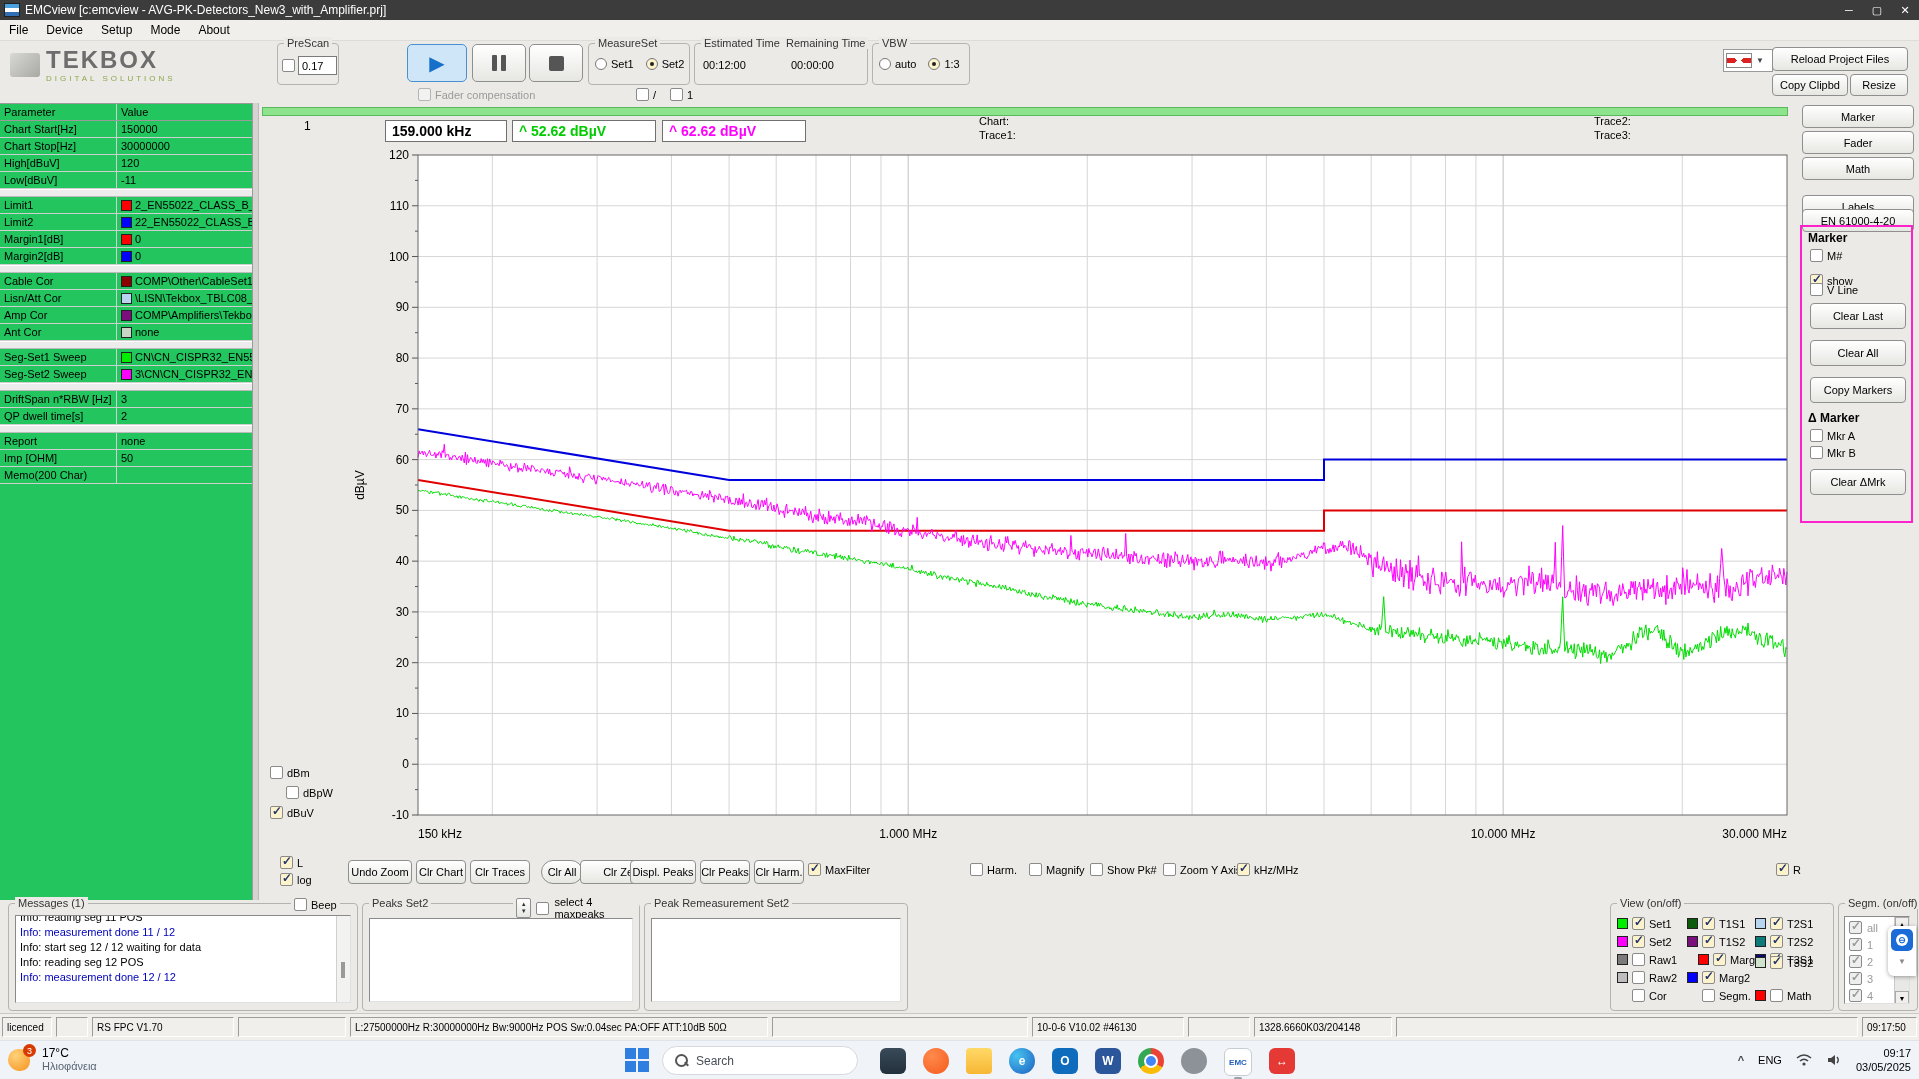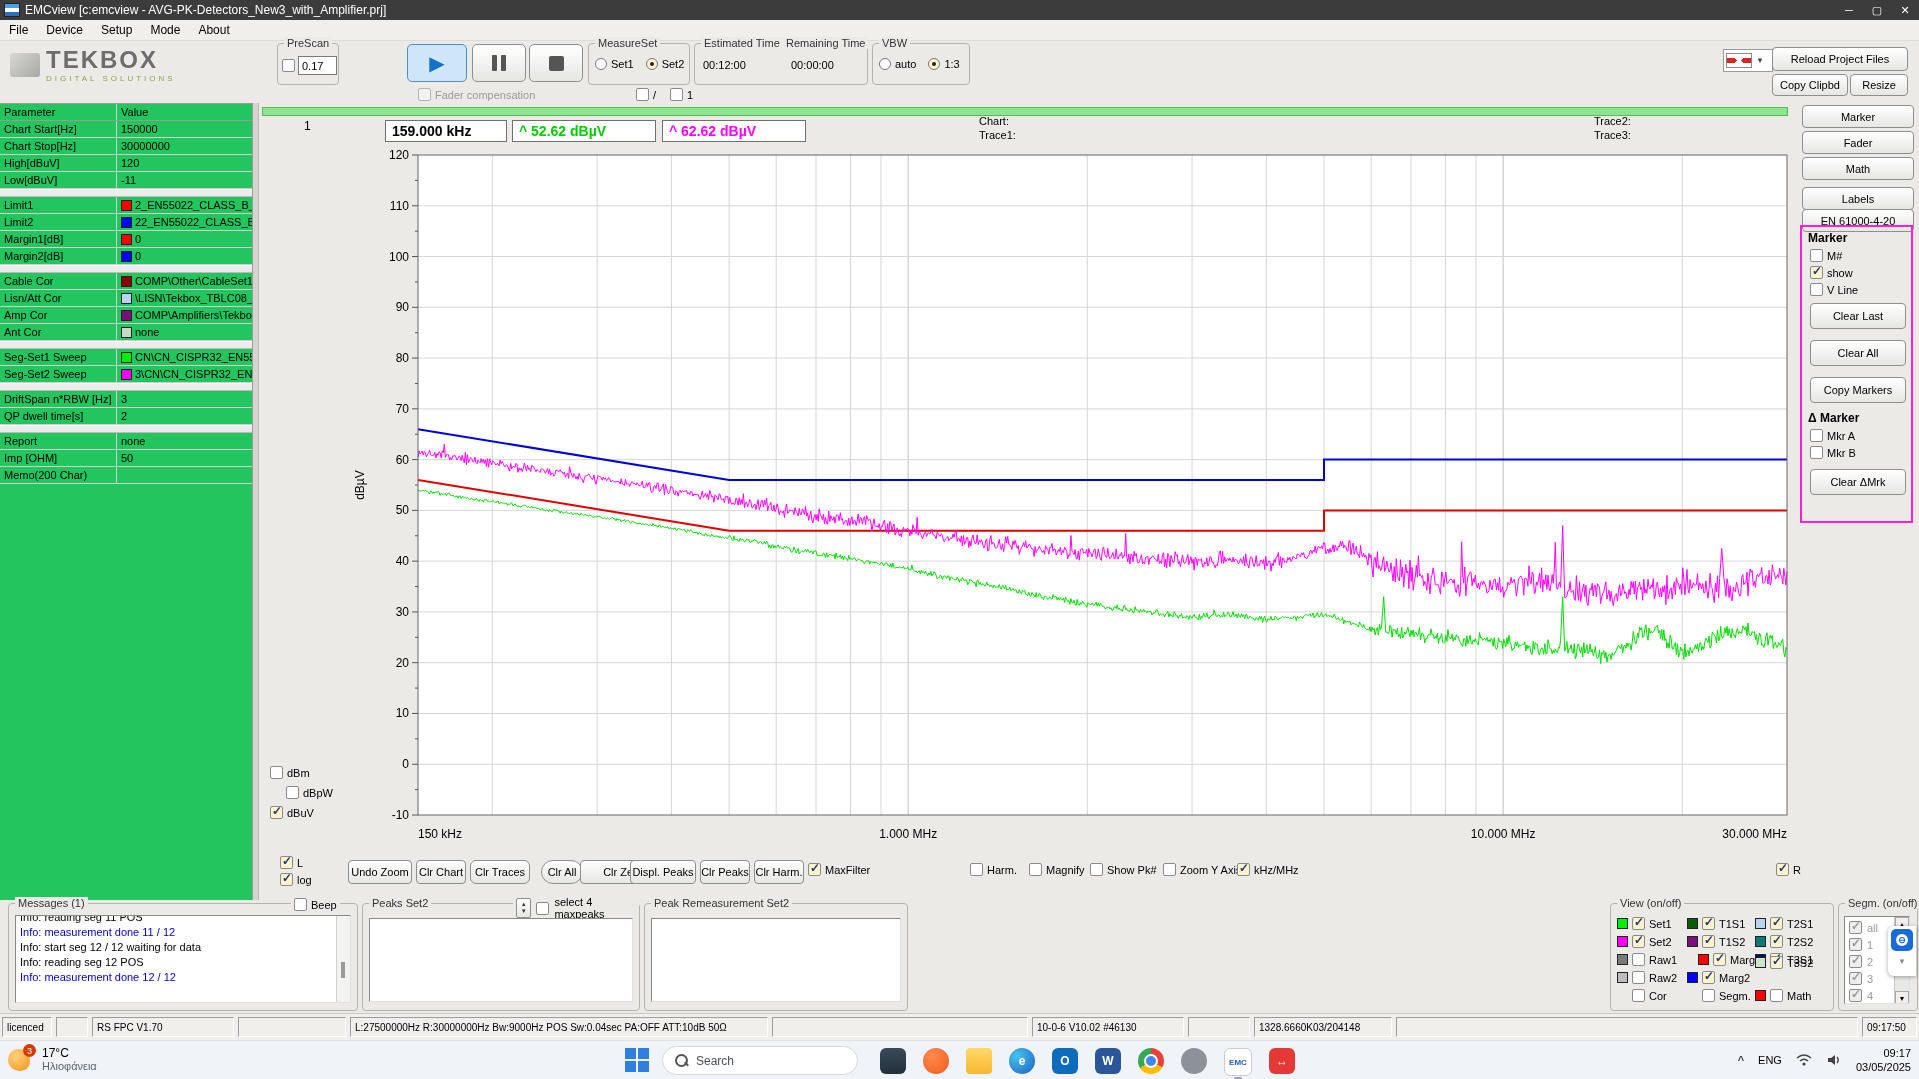--- a/index.html
+++ b/index.html
@@ -428,21 +428,21 @@
         <div class="cbrow" style="left: 22px; top: 753px;">
           <span class="cb checked"></span>
           <span>L</span>
         </div>
         <div class="cbrow" style="left: 22px; top: 770px;">
           <span class="cb checked"></span>
           <span>log</span>
         </div>
         <div class="btn abs" style="left: 90px; top: 757px; width: 62px; height: 22px;">Undo Zoom</div>
         <div class="btn abs" style="left: 158px; top: 757px; width: 48px; height: 22px;">Clr Chart</div>
-        <div class="btn abs" style="left: 212px; top: 757px; width: 58px; height: 22px; border-radius: 6px;">Clr Traces</div>
+        <div class="btn abs" style="left: 212px; top: 757px; width: 58px; height: 22px;">Clr Traces</div>
         <div class="btn abs" style="left: 283px; top: 757px; width: 40px; height: 22px; border-radius: 12px;">Clr All</div>
         <div class="btn abs" style="left: 322px; top: 757px; width: 44px; height: 22px; padding-left: 20px;">Clr Zero</div>
         <div class="btn abs" style="left: 372px; top: 757px; width: 64px; height: 22px;">Displ. Peaks</div>
         <div class="btn abs" style="left: 442px; top: 757px; width: 48px; height: 22px;">Clr Peaks</div>
         <div class="btn abs" style="left: 496px; top: 757px; width: 48px; height: 22px;">Clr Harm.</div>
         <div class="cbrow" style="left: 550px; top: 760px;">
           <span class="cb checked"></span>
           <span>MaxFilter</span>
         </div>
         <div class="cbrow" style="left: 712px; top: 760px;">
@@ -470,31 +470,31 @@
           <span>R</span>
         </div>
       </div>
   </div>
 
   <div class="abs" style="left:1797px;top:103px;width:122px;height:797px">
     <div id="side-tabs">
         <div class="btn stab" style="top: 2px;">Marker</div>
         <div class="btn stab" style="top: 28px;">Fader</div>
         <div class="btn stab" style="top: 54px;">Math</div>
-        <div class="btn stab" style="top: 84px; text-align: center;">Labels</div>
+        <div class="btn stab" style="top: 92px; text-align: center;">Labels</div>
         <div class="btn stab" style="top: 106px;">EN 61000-4-20</div>
       </div>
     <div class="abs" style="left:3px;top:122px;width:113px;height:298px;border:2px solid #ff22cc;box-sizing:border-box">
       <div class="abs" style="left:6px;top:4px;font-weight:bold;font-size:12px">Marker</div>
       <div id="marker-checks">
           <div class="cbrow" style="left: 8px; top: 22px;">
             <span class="cb"></span>
             <span>M#</span>
           </div>
-          <div class="cbrow" style="left: 8px; top: 39px;">
+          <div class="cbrow" style="left: 8px; top: 47px;">
             <span class="cb checked"></span>
             <span>show</span>
           </div>
           <div class="cbrow" style="left: 8px; top: 56px;">
             <span class="cb"></span>
             <span>V Line</span>
           </div>
         </div>
       <div id="marker-buttons">
           <div class="btn abs" style="left: 8px; top: 76px; width: 94px; height: 24px;">Clear Last</div>

